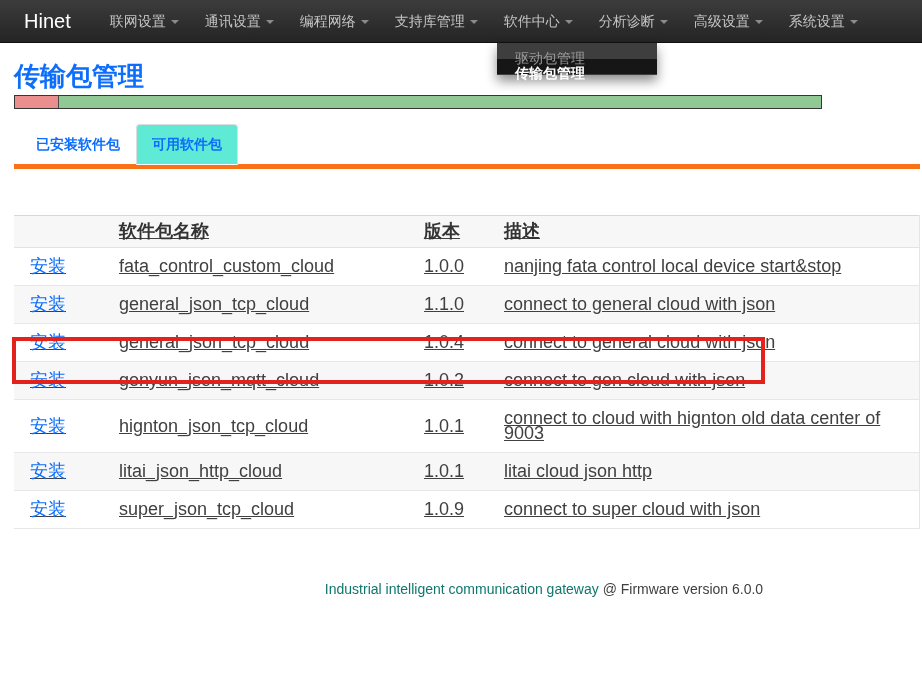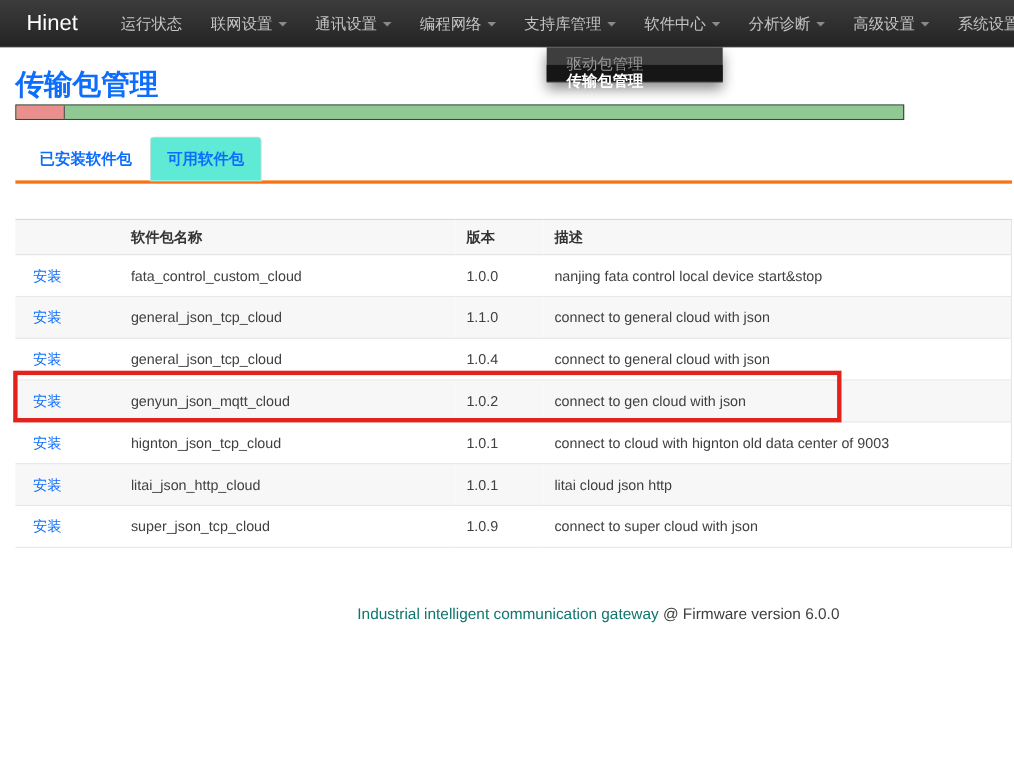--- a/index.html
+++ b/index.html
@@ -31,30 +31,30 @@
   .content { padding:0 0 0 14px; }
   h1.title { margin-top:17px; font-size:26px; line-height:32px; font-weight:bold; color:#0d6efd; }
   .free-label { margin-top:16px; font-size:14px; line-height:16px; font-weight:bold; color:#3f3f3f; }
   .spacebar { margin-top:3px; width:808px; height:14px; border:1px solid #363636;
     display:flex; background:#90c993; }
   .spacebar .used { background:#eb8e8e; border-right:1px solid #4a4a4a; height:100%; }
   .spacebar .free { flex:1; background:#90c993; height:100%; }
 
   
   h2.status { margin-top:62px; font-size:18px; line-height:22px; font-weight:bold; color:#333; }
-  .tabs { margin-top:15px; list-style:none; display:flex; border-bottom:3px solid #f97316;
+  .tabs { margin-top:15px; list-style:none; display:flex; border-bottom:5px solid #f97316;
     width:906px; padding-left:6px; }
   .tabs li { margin-bottom:-1px; }
   .tabs a { display:block; font-size:14px; font-weight:bold; line-height:19px; padding:10px 15px;
     color:#0d6efd; text-decoration:none; border:1px solid transparent; border-radius:4px 4px 0 0; }
   .tabs li.active a { background:#5eead4; border-color:#ddd #ddd #fff; color:#0d6efd; }
 
   
-  table.pkg { margin-top:32px; width:906px; border-collapse:collapse;
-    border-top:1px solid #d8d8d8; border-right:1px solid #e5e5e5; font-size:13px; }
+  table.pkg { margin-top:46px; width:906px; border-collapse:collapse;
+    border-top:1px solid #d8d8d8; border-right:1px solid #e5e5e5; font-size:18px;text-decoration:underline; }
   table.pkg th { background:#f7f7f7; text-align:left; font-weight:bold; color:#333;
     padding:8px 10px; line-height:15px; border-bottom:1px solid #e3e3e3; }
   table.pkg td { padding:11px 10px; line-height:15px; border-bottom:1px solid #e7e7e7; color:#404040; }
   table.pkg th:first-child, table.pkg td:first-child { padding-left:16px; width:95px; }
   table.pkg th:nth-child(2), table.pkg td:nth-child(2) { width:305px; }
   table.pkg th:nth-child(3), table.pkg td:nth-child(3) { width:80px; }
   table.pkg tr.stripe td { background:#f7f7f7; }
   a.install { color:#0d6efd; text-decoration:none; }
 
   
@@ -67,23 +67,20 @@
   .footer a { color:#0f766e; text-decoration:none; }
 </style>
 </head>
 <body>
 
 <div class="page">
 
   <div class="navbar">
     <a class="brand" href="#">Hinet</a>
     <ul class="nav" id="nav-items">
-        <li>
-          <a href="#"><span>运行状态</span></a>
-        </li>
         <li>
           <a href="#"><span>联网设置</span><b class="caret"></b></a>
         </li>
         <li>
           <a href="#"><span>通讯设置</span><b class="caret"></b></a>
         </li>
         <li>
           <a href="#"><span>编程网络</span><b class="caret"></b></a>
         </li>
         <li>

